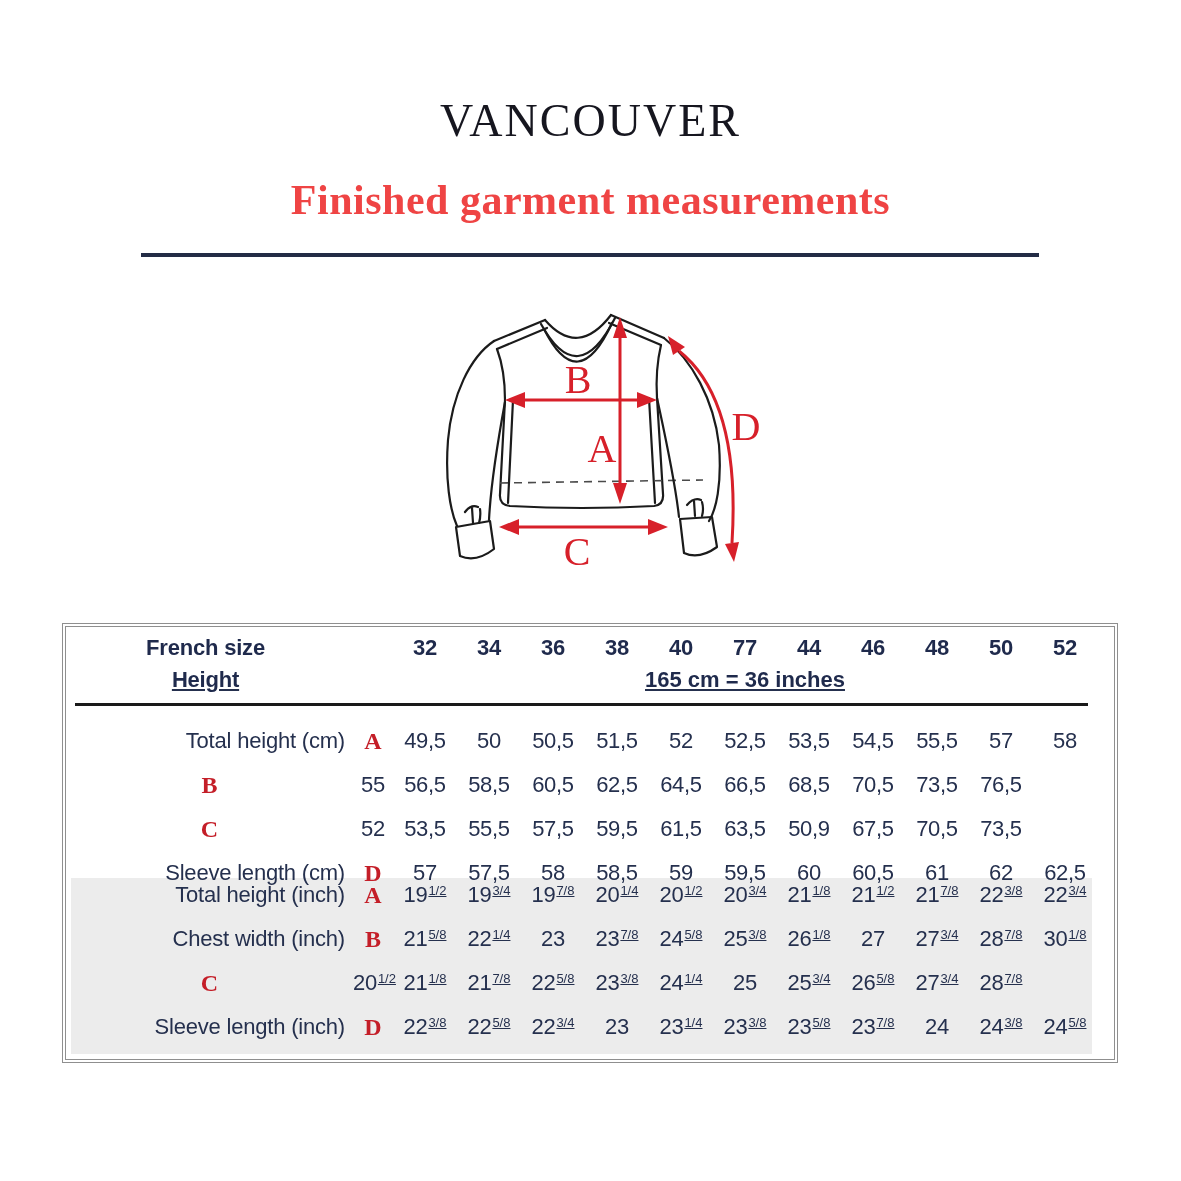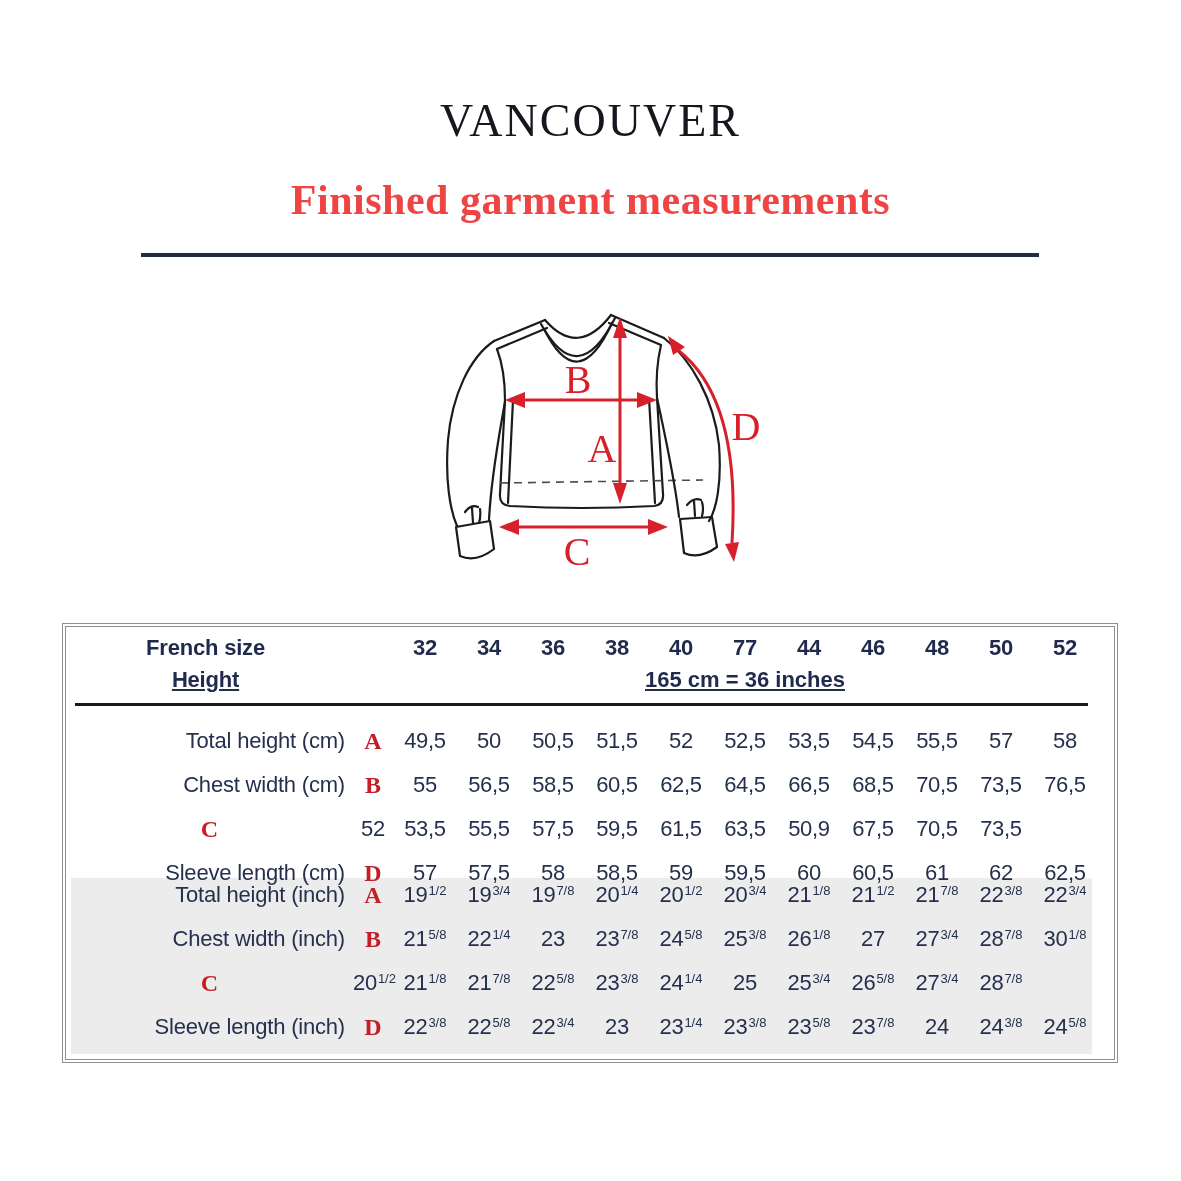--- a/index.html
+++ b/index.html
@@ -44,21 +44,21 @@
   .rows-inch{position:absolute;left:0;top:246px;width:100%;z-index:1;}
   .cell{white-space:nowrap;}
   .label-cell{text-align:right;padding-right:8px;letter-spacing:-.2px;}
   .bold{font-weight:700;color:#1f2a4c;text-align:center;}
   .num{text-align:center;letter-spacing:-.3px;}
   .letter-cell{
     text-align:center;font-family:"Liberation Serif",serif;font-weight:700;
     font-size:24px;color:#c41e28;
   }
   .height-value{grid-column:3 / span 11;text-align:center;}
-  .frac{font-size:13px;position:relative;top:-7px;letter-spacing:0;margin-left:1px;}
+  .frac{font-size:13px;position:relative;top:-7px;letter-spacing:0;margin-left:1px;text-decoration:underline;}
   
   .ln{fill:none;stroke:#1b1b1b;stroke-width:2.2;stroke-linecap:round;stroke-linejoin:round;}
   .dash{fill:none;stroke:#4a4a4a;stroke-width:1.6;stroke-dasharray:8 6;}
   .red-ln{fill:none;stroke:#d7202a;stroke-width:3;}
   .red-fill{fill:#d7202a;stroke:none;}
   .measure-letter{
     font-family:"Liberation Serif",serif;font-size:40px;fill:#d7202a;
     text-anchor:middle;
   }
 </style>
@@ -170,21 +170,20 @@
           <div class="cell num">51,5</div>
           <div class="cell num">52</div>
           <div class="cell num">52,5</div>
           <div class="cell num">53,5</div>
           <div class="cell num">54,5</div>
           <div class="cell num">55,5</div>
           <div class="cell num">57</div>
           <div class="cell num">58</div>
         </div>
         <div class="trow">
-          <div class="cell label-cell">Chest width (cm)</div>
           <div class="cell letter-cell">B</div>
           <div class="cell num">55</div>
           <div class="cell num">56,5</div>
           <div class="cell num">58,5</div>
           <div class="cell num">60,5</div>
           <div class="cell num">62,5</div>
           <div class="cell num">64,5</div>
           <div class="cell num">66,5</div>
           <div class="cell num">68,5</div>
           <div class="cell num">70,5</div>

